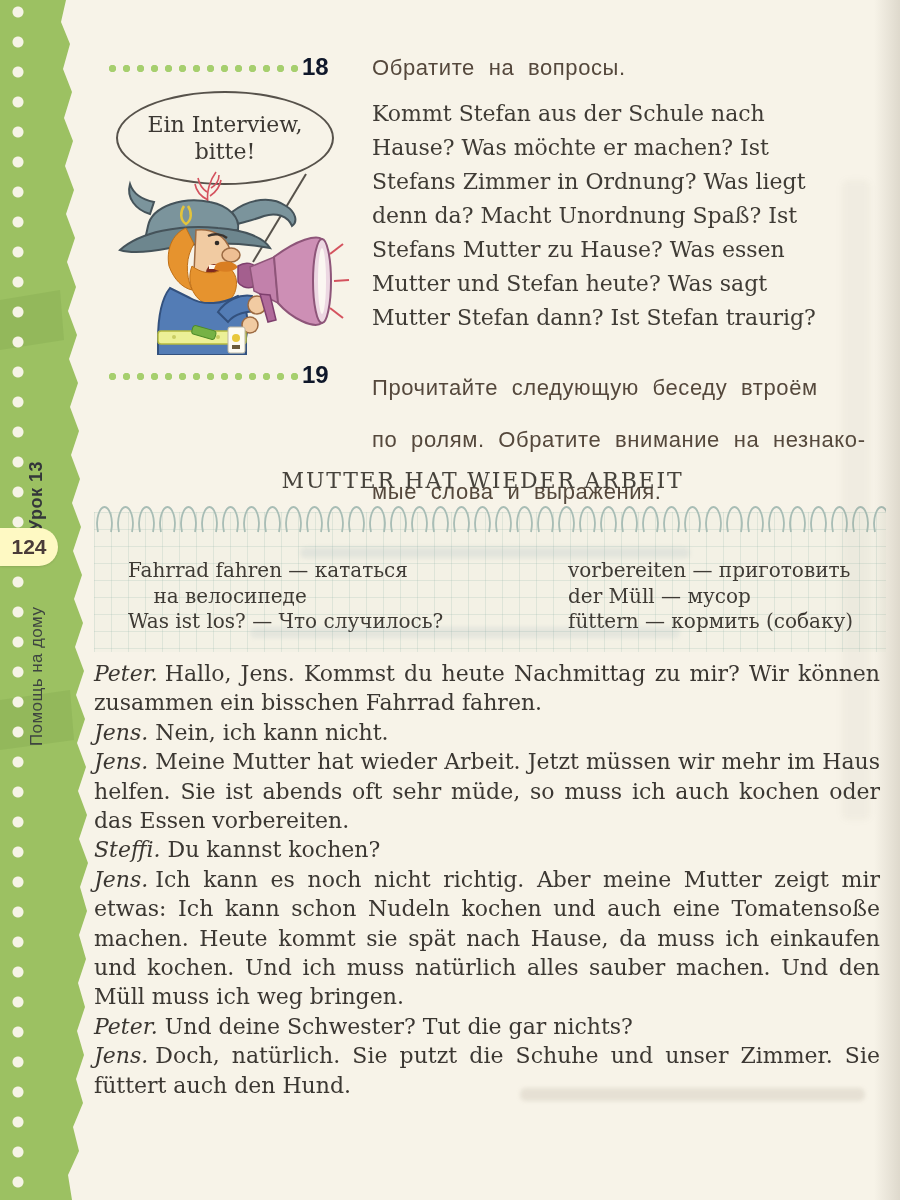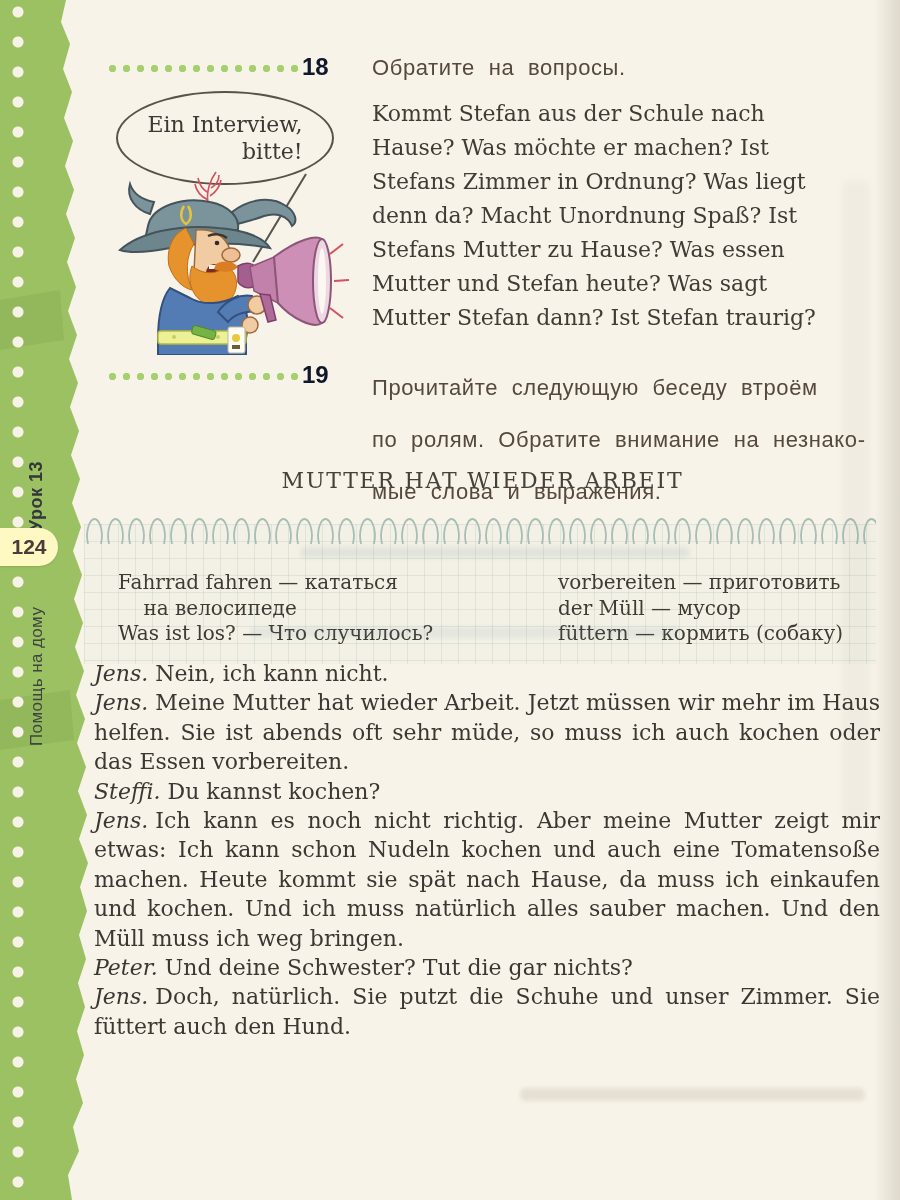--- a/index.html
+++ b/index.html
@@ -68,39 +68,38 @@
   .instr-19{top:362px;width:520px;line-height:52px;}
 
   
   .questions{
     position:absolute;left:372px;top:97px;width:520px;
     font-size:22px;line-height:34px;color:#3f3b35;white-space:pre-line;
   }
   .speech-bubble{
     position:absolute;left:116px;top:91px;width:214px;height:90px;
     border:2px solid #57524b;border-radius:50%;
-    display:flex;align-items:center;justify-content:center;text-align:right;
+    display:flex;align-items:center;justify-content:center;text-align:center;
     font-size:22px;line-height:27px;color:#3c3833;white-space:pre-line;
   }
   .bubble-tail{position:absolute;left:240px;top:168px;}
   .pirate{position:absolute;left:100px;top:170px;}
 
   
   .dialog-title{
     position:absolute;left:95px;top:468px;width:775px;
     text-align:center;font-size:22px;letter-spacing:1.8px;color:#46423b;
   }
   .vocab-panel{
-    position:absolute;left:84px;top:512px;width:792px;height:140px;
+    position:absolute;left:94px;top:512px;width:792px;height:140px;
     background-color:#f3f1e5;
     background-image:
       linear-gradient(rgba(140,175,165,0.20) 1px, rgba(0,0,0,0) 1px),
       linear-gradient(90deg, rgba(140,175,165,0.20) 1px, rgba(0,0,0,0) 1px);
     background-size:17px 17px;
-    margin-top:12px;
   }
   .vocab-edge{position:absolute;left:0;top:-8px;}
   .vocab-col{
     position:absolute;top:46px;
     font-size:20px;line-height:25.5px;color:#3e3a34;
   }
   .vocab-col .entry{white-space:pre-line;}
   .vocab-left{left:34px;width:400px;}
   .vocab-right{left:474px;width:310px;}
 
@@ -231,20 +230,21 @@
     <div class="entry">Was ist los? — Что случилось?</div>
   </div>
   <div class="vocab-col vocab-right">
     <div class="entry">vorbereiten — приготовить</div>
     <div class="entry">der Müll — мусор</div>
     <div class="entry">füttern — кормить (собаку)</div>
   </div>
 </div>
 
 <div class="dialog">
+  <p><span class="speaker">Peter.</span><span>Hallo, Jens. Kommst du heute Nachmittag zu mir? Wir können zusammen ein bisschen Fahrrad fahren.</span></p>
   <p><span class="speaker">Jens.</span><span>Nein, ich kann nicht.</span></p>
   <p><span class="speaker">Jens.</span><span>Meine Mutter hat wieder Arbeit. Jetzt müssen wir mehr im Haus helfen. Sie ist abends oft sehr müde, so muss ich auch kochen oder das Essen vorbereiten.</span></p>
   <p><span class="speaker">Steffi.</span><span>Du kannst kochen?</span></p>
   <p><span class="speaker">Jens.</span><span>Ich kann es noch nicht richtig. Aber meine Mutter zeigt mir etwas: Ich kann schon Nudeln kochen und auch eine Tomatensoße machen. Heute kommt sie spät nach Hause, da muss ich einkaufen und kochen. Und ich muss natürlich alles sauber machen. Und den Müll muss ich weg bringen.</span></p>
   <p><span class="speaker">Peter.</span><span>Und deine Schwester? Tut die gar nichts?</span></p>
   <p><span class="speaker">Jens.</span><span>Doch, natürlich. Sie putzt die Schuhe und unser Zimmer. Sie füttert auch den Hund.</span></p>
 </div>
 
 <div class="smudge smudge-1"></div>
 <div class="smudge smudge-2"></div>

